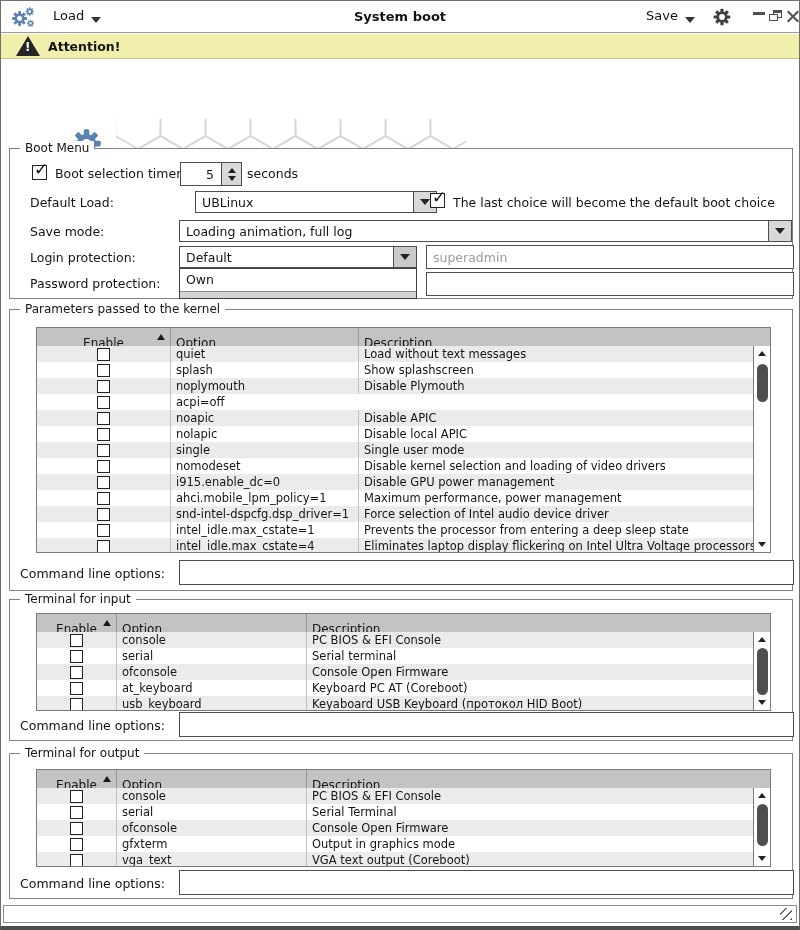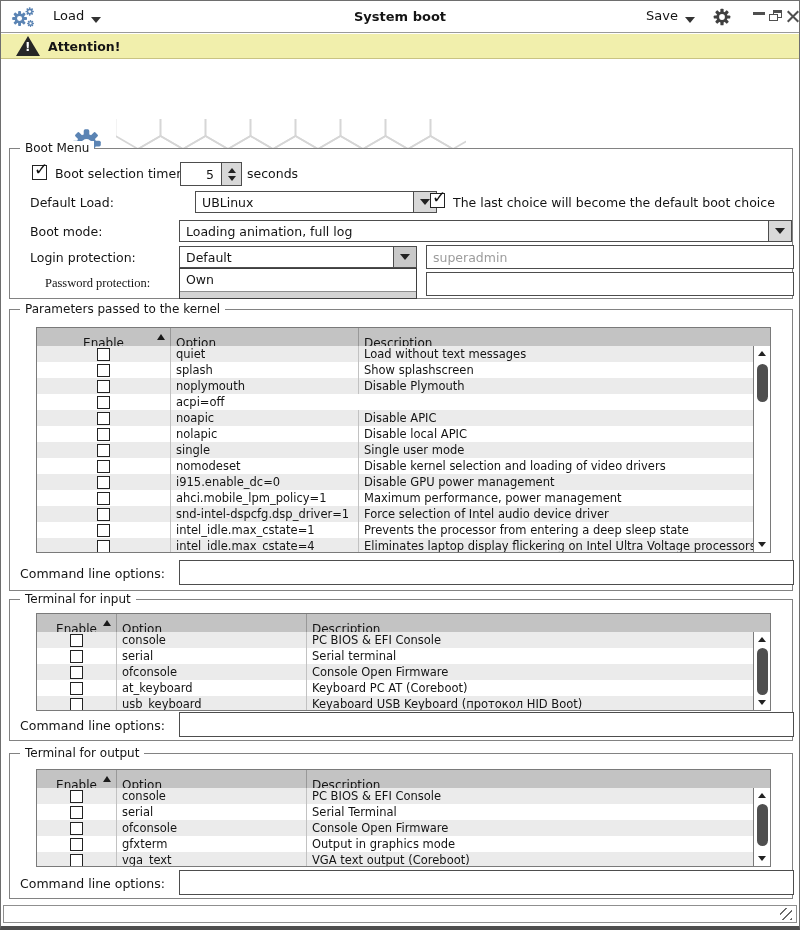--- a/index.html
+++ b/index.html
@@ -221,38 +221,38 @@
     <span class="lbl" style="left:20px;top:46px;">Default Load:</span>
     <div class="combo" style="left:169px;top:42px;width:242px;margin-left:16px;">
       <div class="combo-text">UBLinux</div>
       <div class="combo-btn">
           <span class="tri-dn"></span>
         </div>
     </div>
     <span class="cb on" style="position:absolute;left:420px;top:44px;"></span>
     <span class="lbl" style="left:443px;top:46px;">The last choice will become the default boot choice</span>
 
-    <span class="lbl" style="left:20px;top:75px;">Boot mode:</span>
+    <span class="lbl" style="left:20px;top:75px;">Save mode:</span>
     <div class="combo" style="left:169px;top:71px;width:613px;">
       <div class="combo-text">Loading animation, full log</div>
       <div class="combo-btn">
           <span class="tri-dn"></span>
         </div>
     </div>
 
     <span class="lbl" style="left:20px;top:101px;">Login protection:</span>
     <div class="combo" style="left:169px;top:97px;width:238px;">
       <div class="combo-text">Default</div>
       <div class="combo-btn" style="background:#c9c9c9;">
           <span class="tri-dn"></span>
         </div>
     </div>
     <input class="ti" style="left: 416px; top: 96px; width: 368px; height: 24px;" placeholder="superadmin">
 
-    <span class="lbl" style="left:35px;top:127px;font-family:Liberation Serif, serif;">Password protection:</span>
+    <span class="lbl" style="left:20px;top:127px;">Password protection:</span>
     <input class="ti" style="left: 416px; top: 123px; width: 368px; height: 24px;">
 
     <div class="popup" style="left:169px;top:119px;width:238px;">
       <div class="popup-item">Own</div>
       <div class="popup-hbar"></div>
     </div>
   </div>
 
   <div class="group g2">
     <span class="legend">Parameters passed to the kernel</span>

